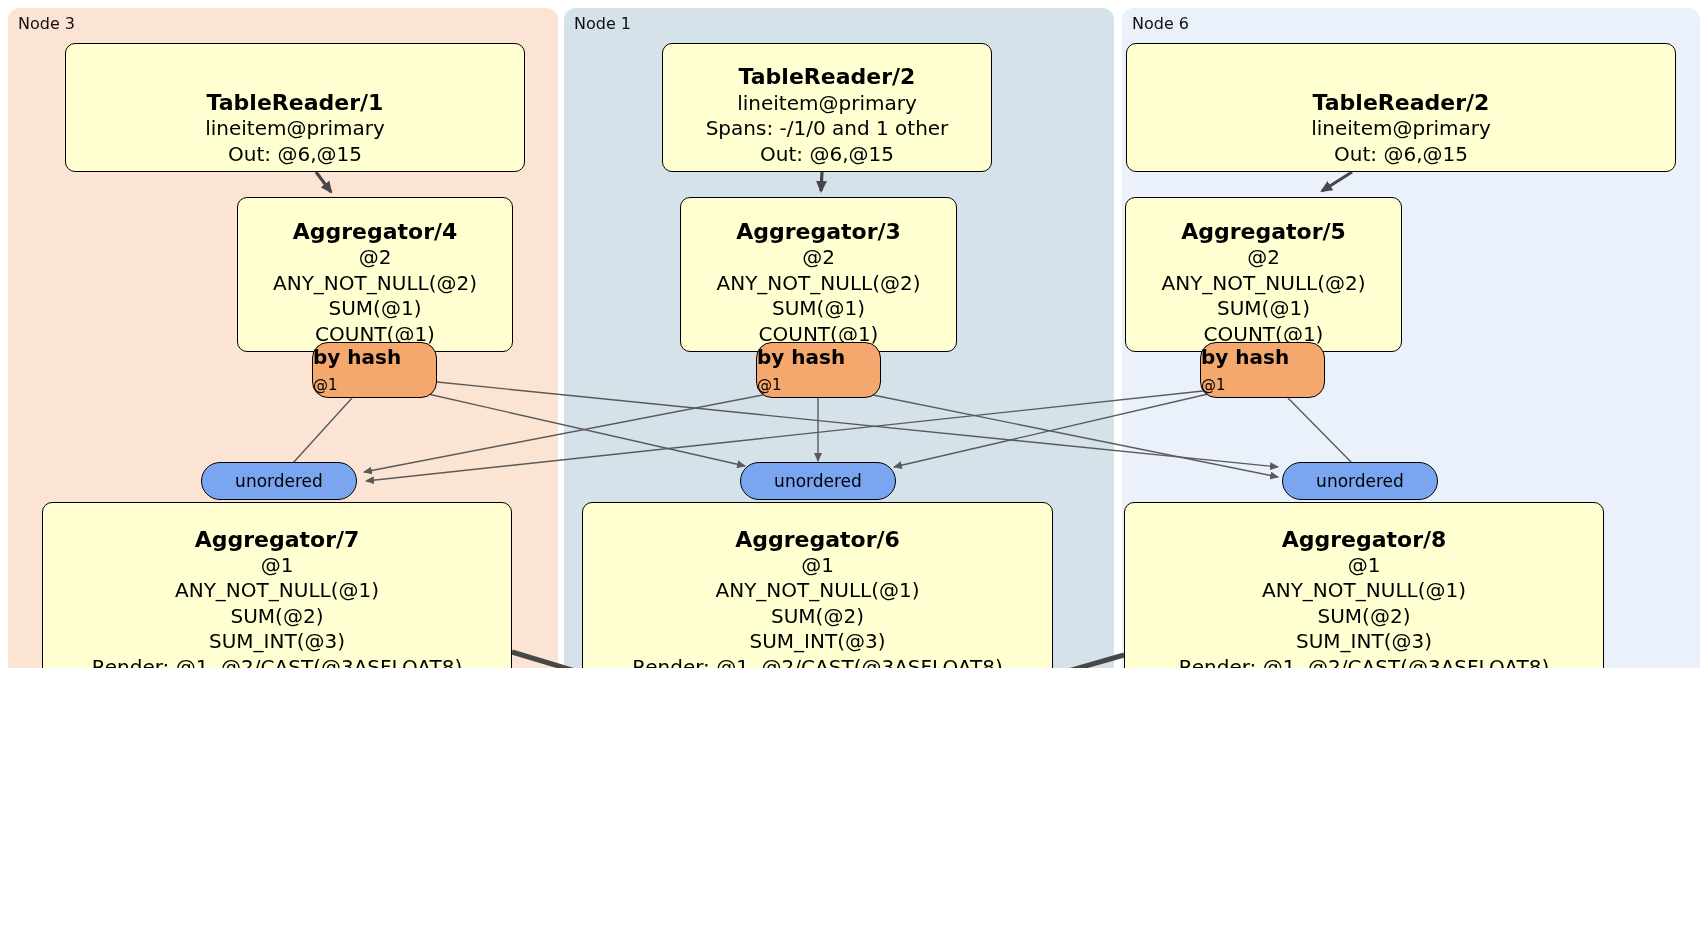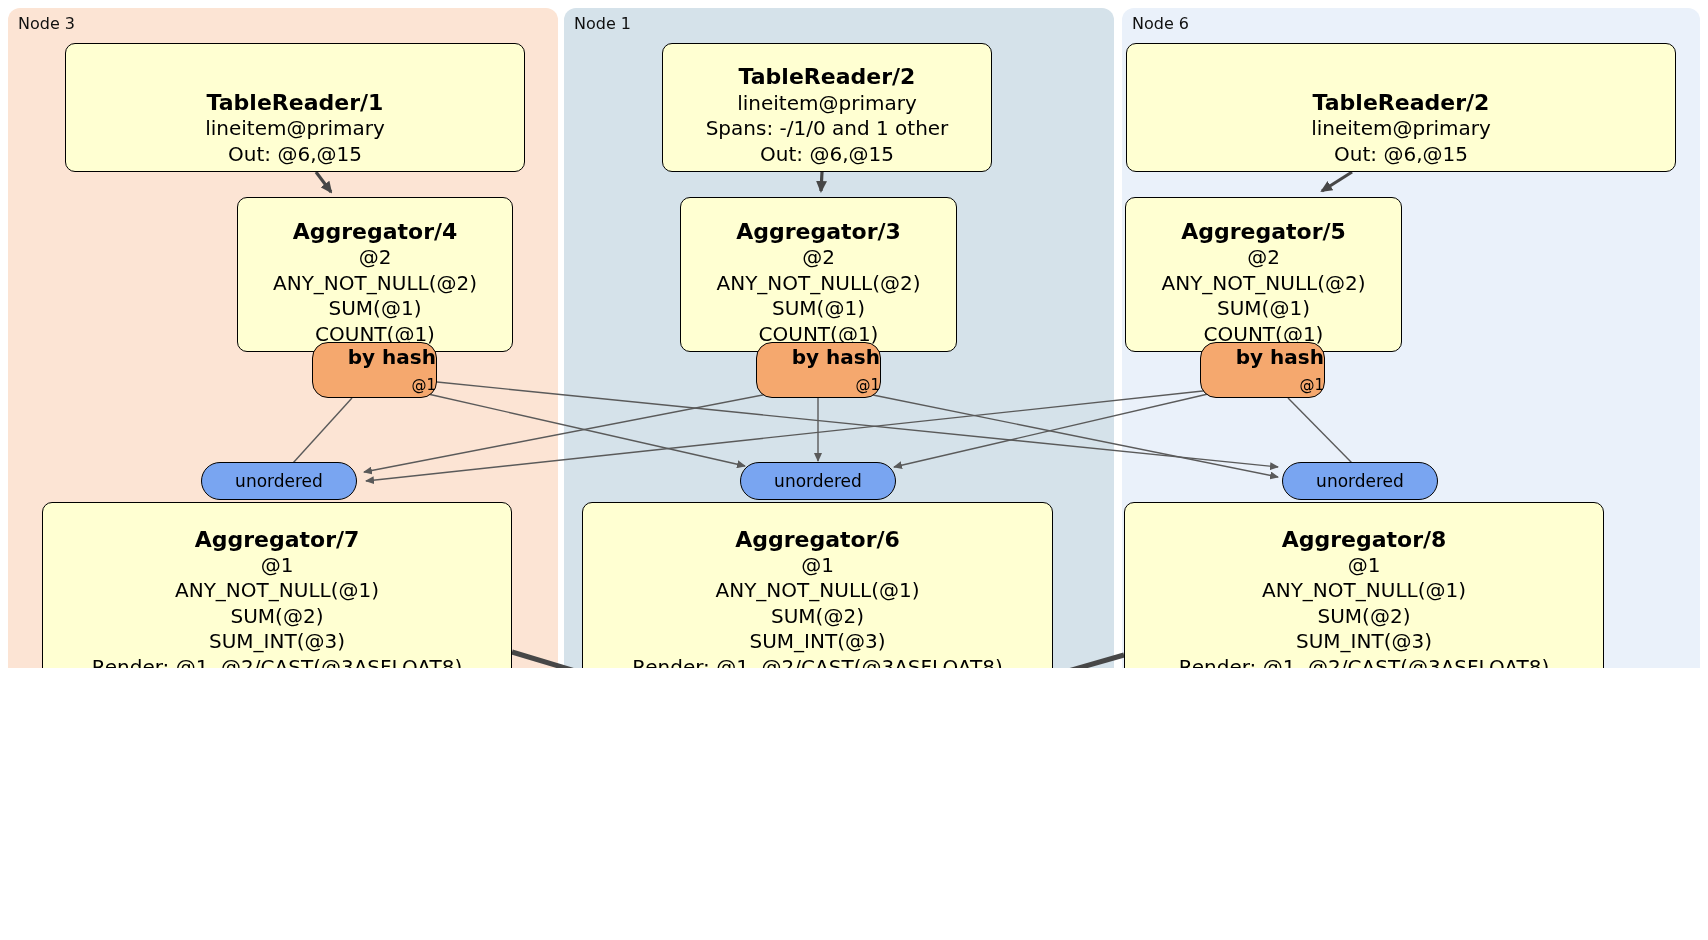--- a/index.html
+++ b/index.html
@@ -16,21 +16,21 @@
   .panel-n2{left:1122px;top:8px;width:578px;height:722px;background:var(--panel-node2-bg);}
   .panel-label{position:absolute;left:10px;top:6px;font-size:16px;color:#101010;}
   .edges{position:absolute;left:0;top:0;z-index:1;pointer-events:none;}
   .pbox{position:absolute;z-index:2;background:var(--box-bg);border:1.6px solid var(--box-border);
         border-radius:10px;display:flex;flex-direction:column;justify-content:flex-end;
         align-items:center;text-align:center;padding:4px 8px;}
   .pbox-title{font-weight:bold;font-size:22px;color:#000;line-height:1.25;}
   .pbox-line{font-size:20px;color:#000;line-height:1.27;white-space:nowrap;}
   .router{position:absolute;z-index:3;background:var(--router-bg);border:1.8px solid #000;
           border-radius:16px;display:flex;flex-direction:column;justify-content:center;
-          align-items:flex-end;text-align:center;gap:8px;}
+          align-items:flex-start;text-align:center;gap:8px;}
   .router-label{font-weight:bold;font-size:20px;line-height:1.1;color:#000;}
   .router-detail{font-size:15px;color:#000;line-height:1.2;}
   .sync{position:absolute;z-index:3;background:var(--sync-bg);border:1.8px solid #000;
         border-radius:19px;display:flex;justify-content:center;align-items:center;}
   .sync-label{font-weight:normal;font-size:17px;color:#000;}
   .mini{position:absolute;z-index:3;background:var(--box-bg);border:1.8px solid #000;
         border-radius:9px;display:flex;justify-content:center;align-items:center;}
   .mini-title{font-weight:bold;font-size:23px;color:#000;}
 </style>
 </head>

